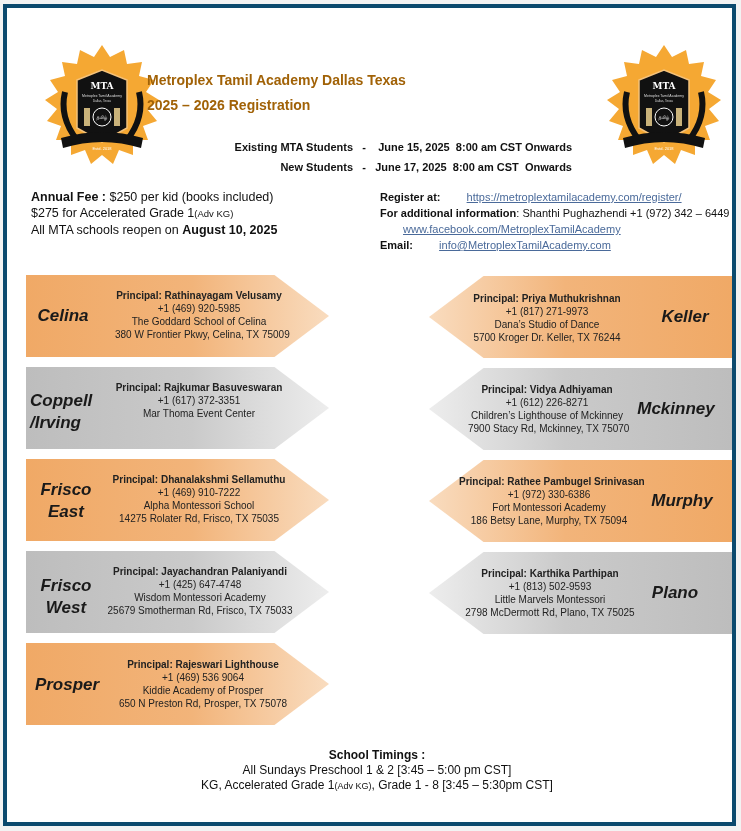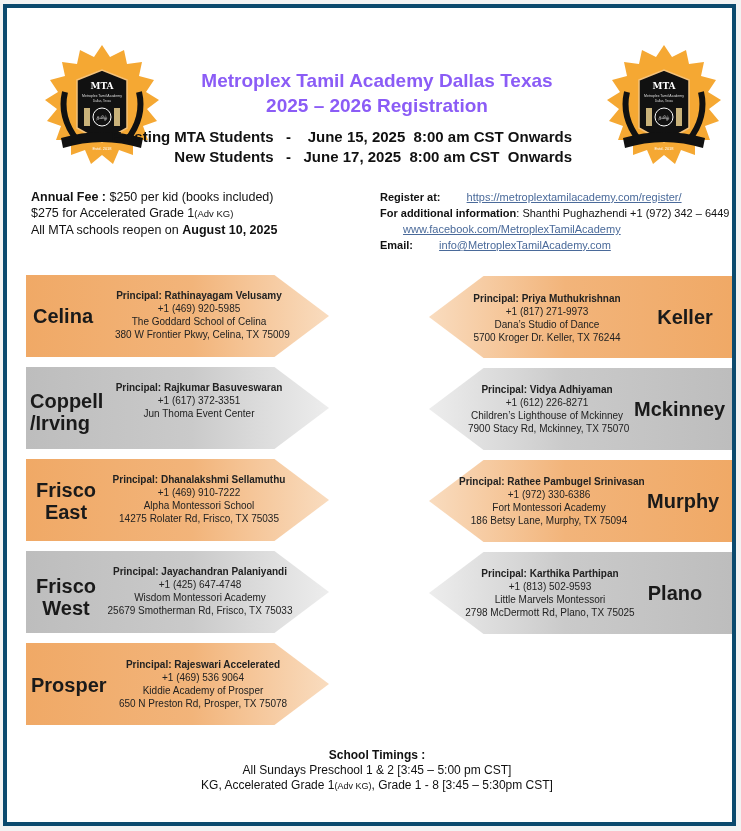--- a/index.html
+++ b/index.html
@@ -9,40 +9,40 @@
     position: relative; overflow: hidden;
   }
   .page {
     position: absolute; left: 3px; top: 4px; width: 733px; height: 822px;
     background: #fff; border: 4px solid #0c4a6e; box-sizing: border-box;
   }
   .logo { position: absolute; width: 130px; height: 130px; }
   .logo.left { left: 30px; top: 34px; }
   .logo.right { left: 592px; top: 34px; }
   .title {
-    position: absolute; left: 140px; top: 60px; width: 460px; text-align: center;
-    font-weight: bold; font-size: 19px; line-height: 25px; color: #8b5cf6;
+    position: absolute; left: 140px; top: 60px; width: 460px; 
+    font-weight: bold; font-size: 14px; line-height: 25px; color: #a16207;
   }
-  .dates { position: absolute; right: 160px; top: 119px; text-align: right; font-weight: bold; font-size: 15px; line-height: 20px; }
+  .dates { position: absolute; right: 160px; top: 129px; text-align: right; font-weight: bold; font-size: 11px; line-height: 20px; }
   .dates .row { white-space: pre; }
   .fee { position: absolute; left: 24px; top: 181px; font-size: 12.5px; line-height: 16px; }
   .fee b { font-weight: bold; }
   .fee .small { font-size: 9.5px; }
   .contact { position: absolute; left: 373px; top: 181px; font-size: 11px; line-height: 16px; }
   .contact a { color: #4a6a9a; text-decoration: underline; padding-left: 23px; }
   .contact b { font-weight: bold; }
 
   .arrow { position: absolute; width: 303px; height: 82px; }
   .arrow.right-pt { clip-path: polygon(0 0, 82% 0, 100% 50%, 82% 100%, 0 100%); }
   .arrow.left-pt { clip-path: polygon(18% 0, 100% 0, 100% 100%, 18% 100%, 0 50%); }
   .arrow.orange.right-pt { background: linear-gradient(90deg, #f0a966 0%, #f2b47a 55%, #f9dcbf 100%); }
   .arrow.gray.right-pt { background: linear-gradient(90deg, #bdbdbd 0%, #cacaca 55%, #ededed 100%); }
   .arrow.orange.left-pt { background: linear-gradient(270deg, #f0a966 0%, #f2b47a 55%, #f9dcbf 100%); }
   .arrow.gray.left-pt { background: linear-gradient(270deg, #bdbdbd 0%, #cacaca 55%, #ededed 100%); }
-  .city { position: absolute; font-weight: bold; font-size: 20px; line-height: 22px; color: #1a1a1a; text-align: center; }
+  .city { position: absolute; font-weight: bold; font-size: 17px; line-height: 22px; color: #1a1a1a; text-align: center; font-style: italic; }
   .info { position: absolute; text-align: center; font-size: 10px; line-height: 13px; color: #222; white-space: nowrap; }
   .info .principal { font-weight: bold; }
 
   .timings { position: absolute; left: 120px; top: 740px; width: 500px; text-align: center; font-size: 12px; line-height: 15px; }
   .timings .hdr { font-weight: bold; }
   .timings .small { font-size: 9px; }
 </style>
 </head>
 <body>
 
@@ -119,21 +119,21 @@
   </div>
 
   <div class="arrow gray right-pt" style="left:19px; top:359px;"></div>
   <div class="city" style="left:23px; top:382px; width:70px; text-align:left;">
       <div>Coppell</div>
       <div>/Irving</div>
     </div>
   <div class="info" style="left:96px; top:373px; width:192px;">
     <div class="principal">Principal: Rajkumar Basuveswaran</div>
     <div>+1 (617) 372-3351</div>
-    <div>Jun Thoma Event Center</div>
+    <div>Mar Thoma Event Center</div>
   </div>
 
   <div class="arrow orange right-pt" style="left:19px; top:451px;"></div>
   <div class="city" style="left:28px; top:471px; width:62px;">
       <div>Frisco</div>
       <div>East</div>
     </div>
   <div class="info" style="left:102px; top:465px; width:180px;">
     <div class="principal">Principal: Dhanalakshmi Sellamuthu</div>
     <div>+1 (469) 910-7222</div>
@@ -151,21 +151,21 @@
     <div>+1 (425) 647-4748</div>
     <div>Wisdom Montessori Academy</div>
     <div>25679 Smotherman Rd, Frisco, TX 75033</div>
   </div>
 
   <div class="arrow orange right-pt" style="left:19px; top:635px;"></div>
   <div class="city" style="left:24px; top:666px; width:72px;">
       <div>Prosper</div>
     </div>
   <div class="info" style="left:106px; top:650px; width:180px;">
-    <div class="principal">Principal: Rajeswari Accelerated</div>
+    <div class="principal">Principal: Rajeswari Lighthouse</div>
     <div>+1 (469) 536 9064</div>
     <div>Kiddie Academy of Prosper</div>
     <div>650 N Preston Rd, Prosper, TX 75078</div>
   </div>
 
   <div class="arrow orange left-pt" style="left:422px; top:268px;"></div>
   <div class="city" style="left:648px; top:298px; width:60px;">Keller</div>
   <div class="info" style="left:466px; top:284px; width:148px;">
     <div class="principal">Principal: Priya Muthukrishnan</div>
     <div>+1 (817) 271-9973</div>

